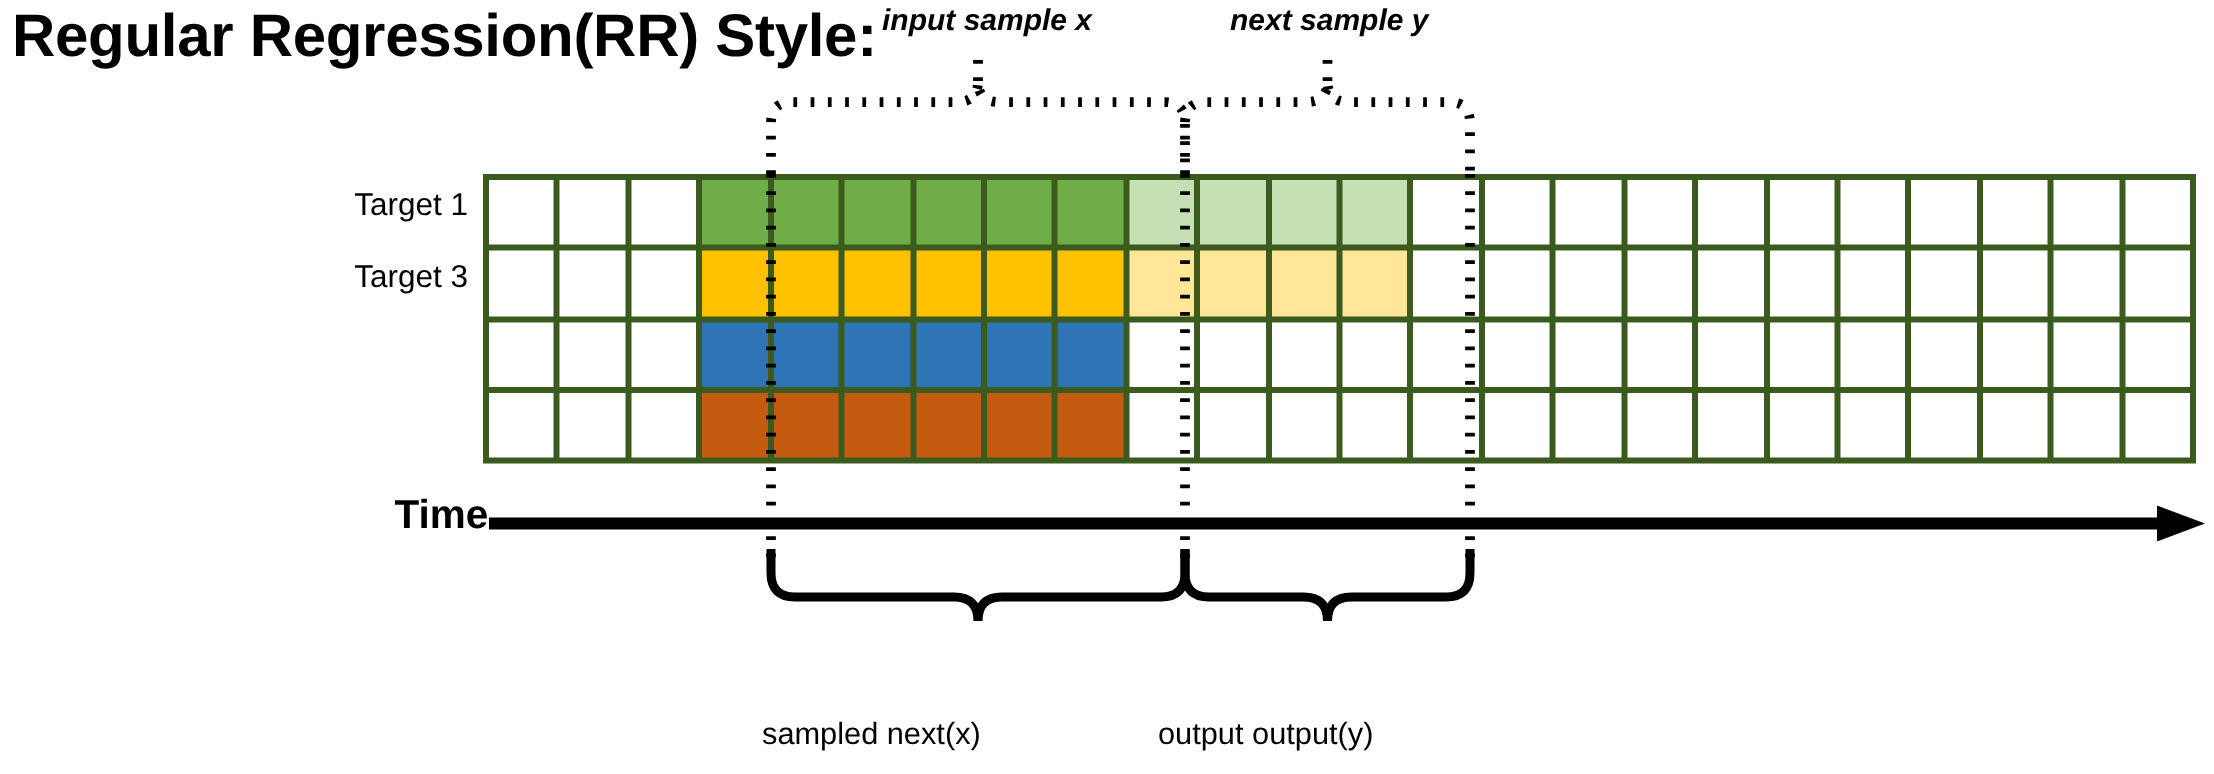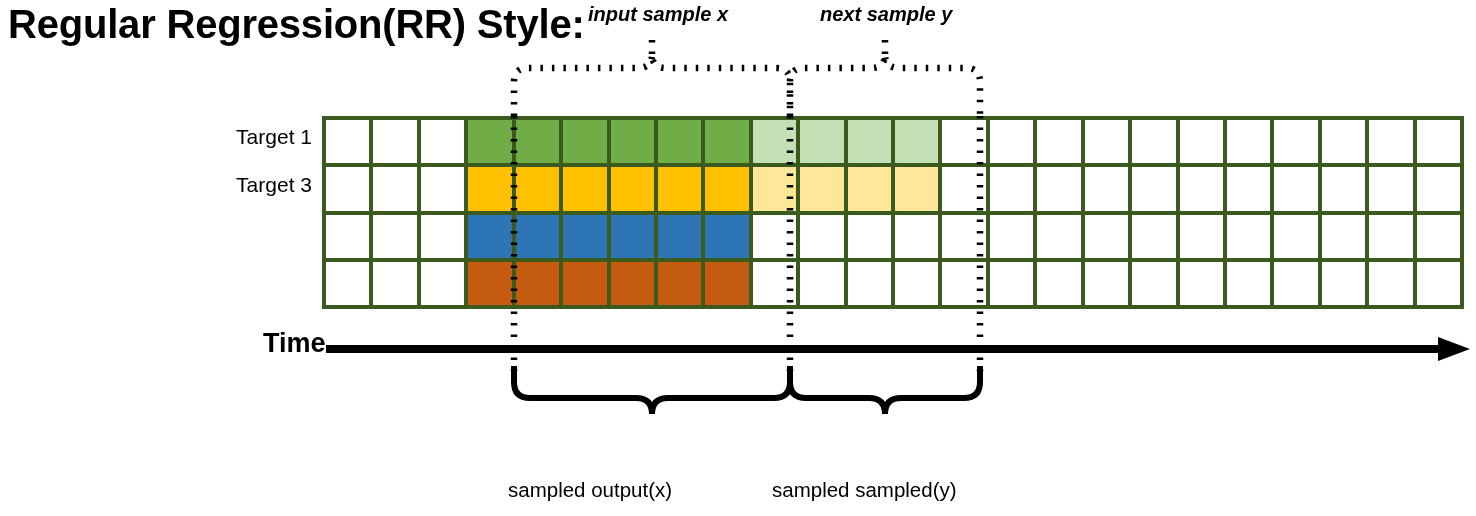--- a/index.html
+++ b/index.html
@@ -252,23 +252,23 @@
   </svg>
 
   <svg class="overlay" id="bottom-braces" viewBox="0 0 1476 516" xmlns="http://www.w3.org/2000/svg">
 
     <path d="M 514,366 L 514,382 Q 514,398 530,398 L 636,398 Q 652,398 652,414 Q 652,398 668,398 L 774,398 Q 790,398 790,382 L 790,366" fill="none" stroke="#000000" stroke-width="6" stroke-linecap="butt"></path>
 
     <path d="M 790,366 L 790,382 Q 790,398 806,398 L 869,398 Q 885,398 885,414 Q 885,398 901,398 L 964,398 Q 980,398 980,382 L 980,366" fill="none" stroke="#000000" stroke-width="6" stroke-linecap="butt"></path>
   </svg>
 
   <div class="caption" id="caption-input">
-    <div>sampled output(x)</div>
+    <div>sampled next(x)</div>
     
     
   </div>
   <div class="caption" id="caption-output">
-    <div>sampled sampled(y)</div>
+    <div>output output(y)</div>
     
     
   </div>
 
 </div>
 
 </body></html>

